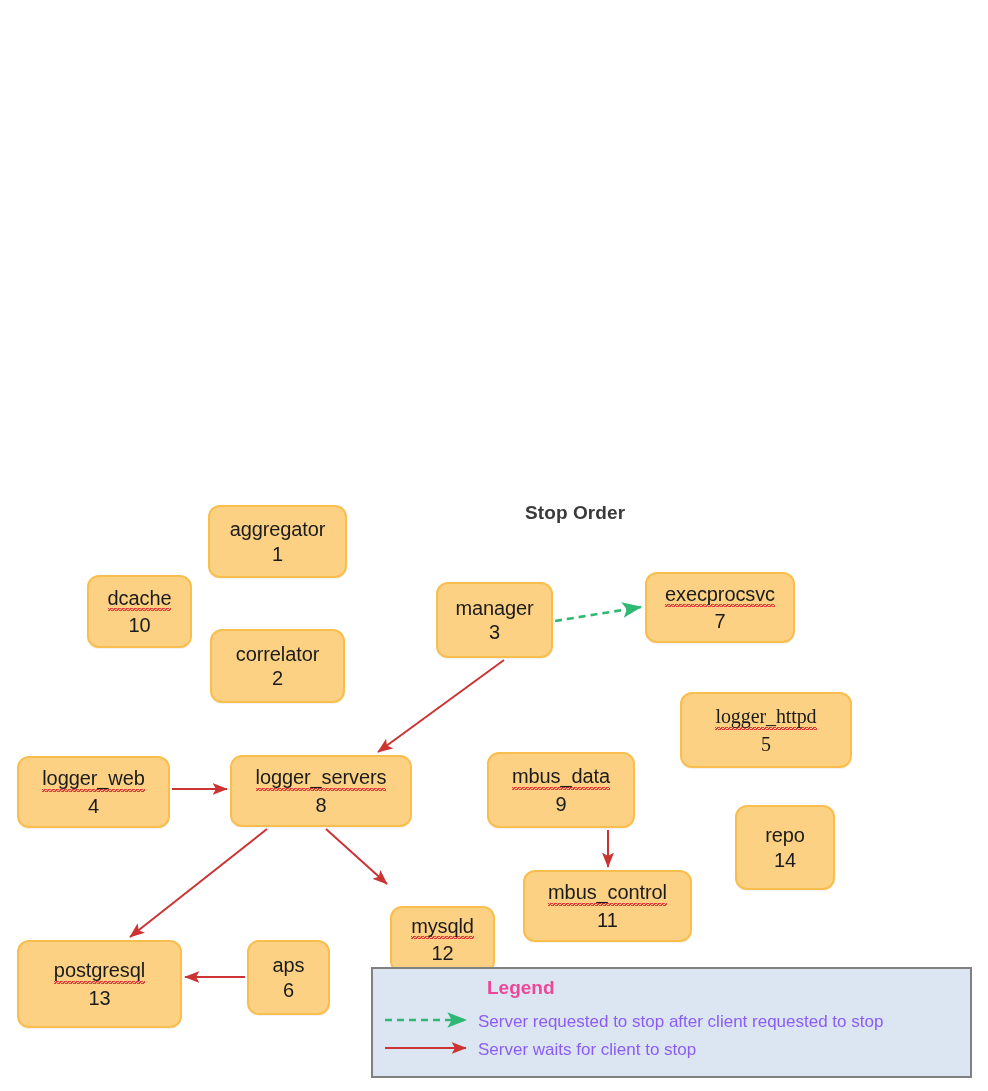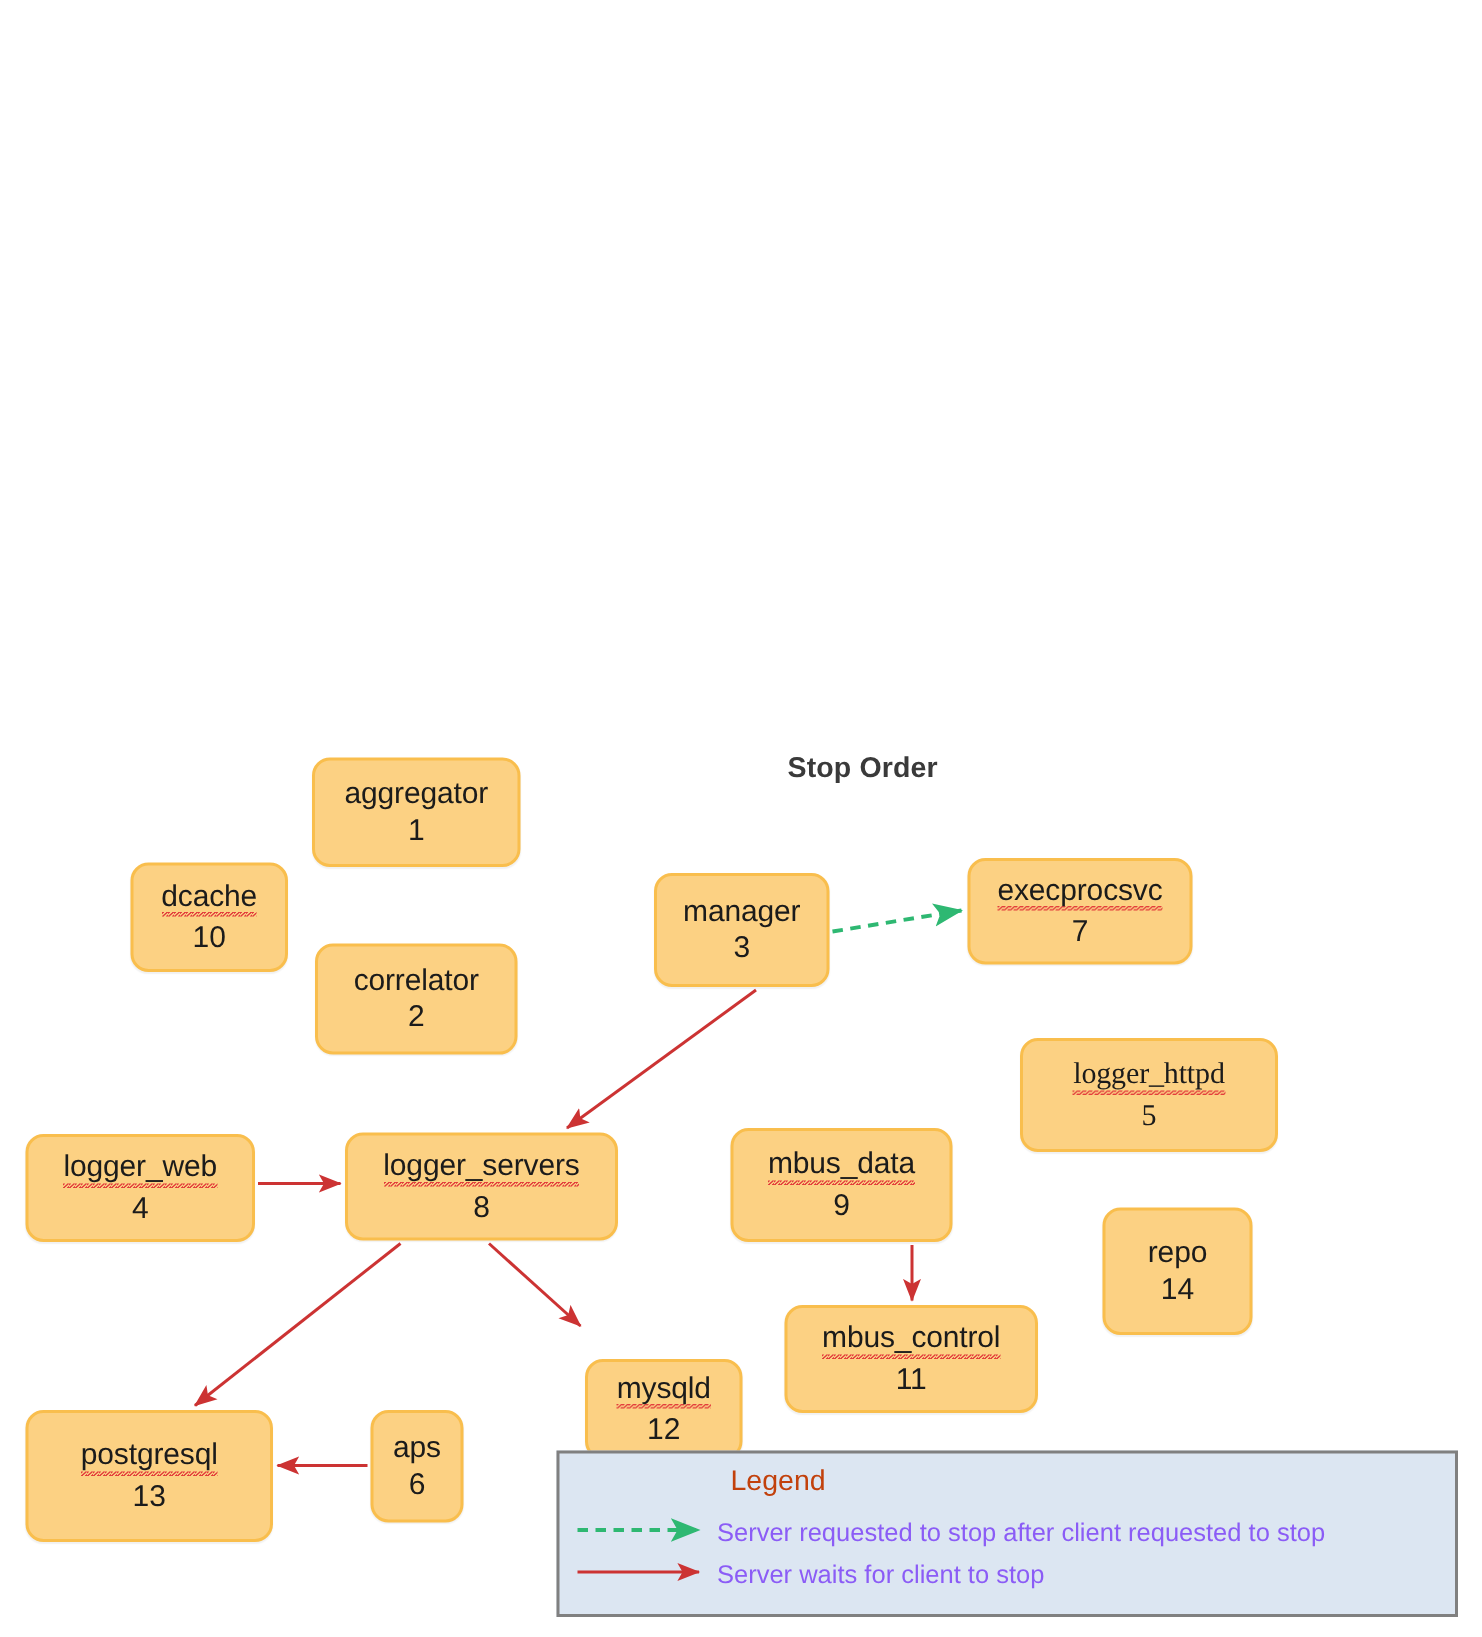--- a/index.html
+++ b/index.html
@@ -80,22 +80,22 @@
   
   .legend-box {
     position: absolute;
     box-sizing: border-box;
     background: #DCE6F2;
     border: 2px solid #808080;
   }
   .legend-title {
     position: absolute;
     font-size: 19px;
-    font-weight: 400;
-    color: #c2410c;
+    font-weight: 700;
+    color: #ec4899;
     white-space: nowrap;
   }
   .legend-text {
     position: absolute;
     font-size: 17px;
     font-weight: 400;
     color: #8b5cf6;
     white-space: nowrap;
   }
 </style>
@@ -172,21 +172,21 @@
         <div class="node-num">12</div>
       </div>
       <div class="node" style="left: 523px; top: 870px; width: 169px; height: 72px; background: rgb(252, 209, 131); border-color: rgb(249, 190, 77);">
         <div class="node-label squiggle">mbus_control</div>
         <div class="node-num">11</div>
       </div>
       <div class="node" style="left: 17px; top: 940px; width: 165px; height: 88px; background: rgb(252, 209, 131); border-color: rgb(249, 190, 77);">
         <div class="node-label squiggle">postgresql</div>
         <div class="node-num">13</div>
       </div>
-      <div class="node" style="left: 247px; top: 940px; width: 62px; height: 75px; background: rgb(252, 209, 131); border-color: rgb(249, 190, 77);">
+      <div class="node" style="left: 247px; top: 940px; width: 83px; height: 75px; background: rgb(252, 209, 131); border-color: rgb(249, 190, 77);">
         <div class="node-label">aps</div>
         <div class="node-num">6</div>
       </div>
     </div>
 
   <div class="legend-box" id="legend-box" style="left: 371px; top: 967px; width: 601px; height: 111px; background: rgb(220, 230, 242); border-color: rgb(128, 128, 128);"></div>
   <div class="legend-title" id="legend-title" style="left: 487px; top: 977px;">Legend</div>
   <svg id="legend-lines" style="position:absolute;left:0;top:0;width:988px;height:1091px;pointer-events:none" viewBox="0 0 988 1091" xmlns="http://www.w3.org/2000/svg">
     <defs>
       <marker id="lg-arrow-red" markerWidth="9" markerHeight="9" refX="7.2" refY="3.2" orient="auto" markerUnits="strokeWidth">

